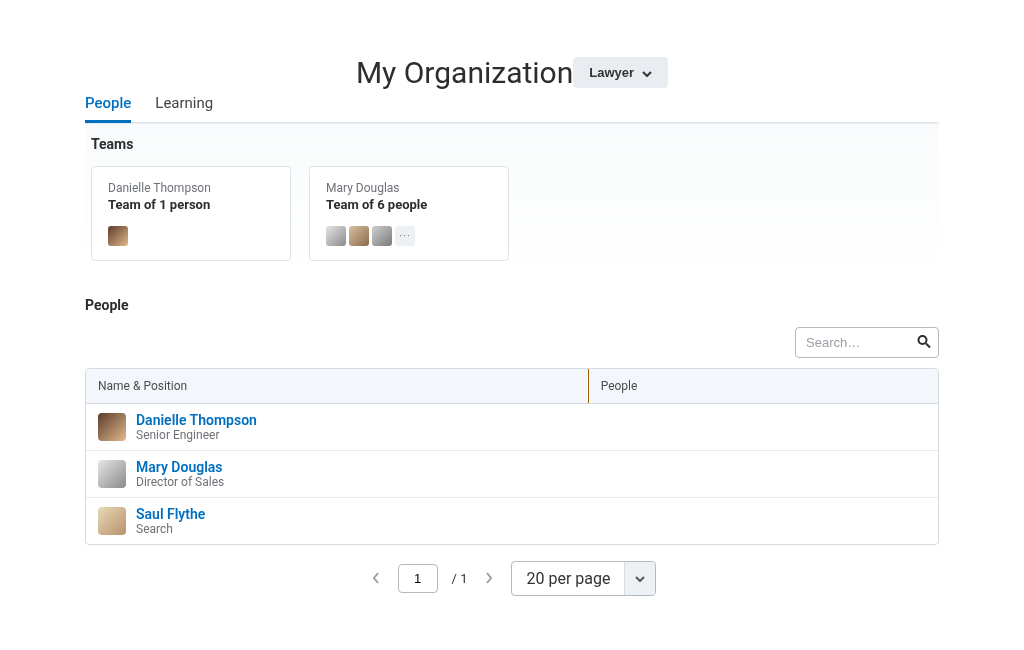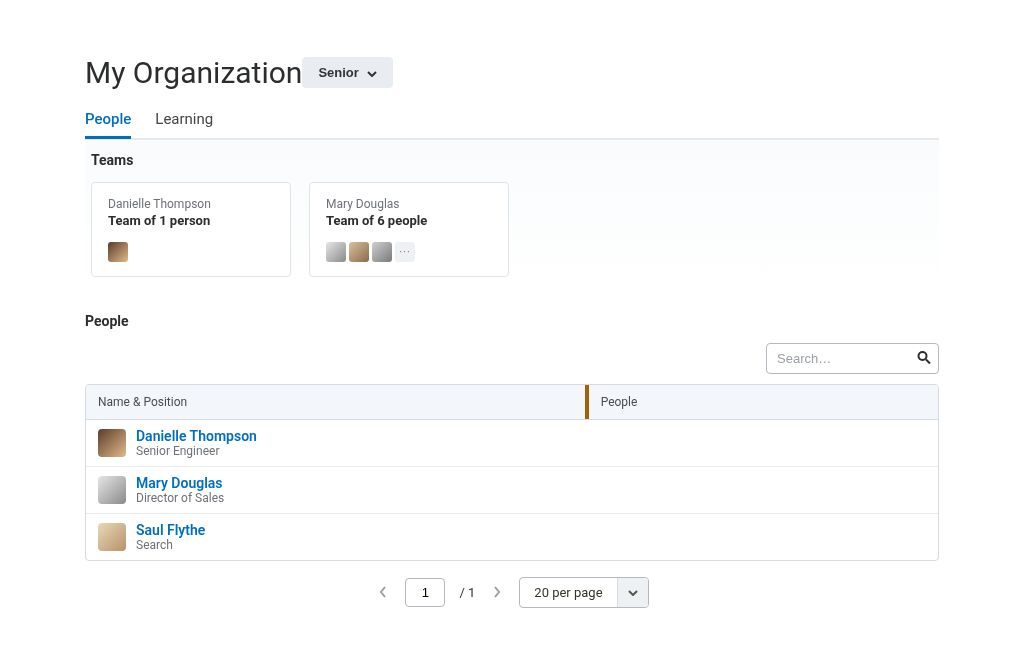--- a/index.html
+++ b/index.html
@@ -7,23 +7,23 @@
     font-family: -apple-system, BlinkMacSystemFont, "Segoe UI", Roboto, Helvetica, Arial, sans-serif;
     background: #ffffff;
     color: #202122;
     width: 1024px;
     height: 650px;
     overflow: hidden;
     padding: 55px 85px 0 85px;
   }
   .header-row {
     display: flex;
-    justify-content: flex-start;
-    align-items: center;
-    margin-bottom: 20px;
+    justify-content: center;
+    align-items: center;
+    margin-bottom: 4px;
   }
   h1 {
     font-size: 30px;
     font-weight: 400;
     color: #2b2d2f;
   }
   .reports-btn {
     background: #e9edf2;
     border: none;
     border-radius: 4px;
@@ -127,21 +127,21 @@
     letter-spacing: 1px;
   }
   .people-section { margin-top: 18px; }
   .search-row {
     display: flex;
     justify-content: flex-end;
     margin-bottom: 10px;
   }
   .search-wrap {
     position: relative;
-    width: 173px;
+    width: 144px;
   }
   .search-input {
     width: 100%;
     border: 1px solid #b3b9c0;
     border-radius: 4px;
     padding: 7px 30px 7px 10px;
     font-size: 13px;
     color: #333;
   }
   .search-input::placeholder { color: #9aa0a6; }
@@ -160,21 +160,21 @@
   .ptable-head {
     display: flex;
     background: #f3f6fa;
     border-bottom: 1px solid #d6dbe1;
   }
   .ptable-head .col {
     padding: 10px 12px;
     font-size: 12px;
     color: #4a4d50;
   }
-  .col-name { flex: 0 0 59%; border-right: 4px solid #a16207; }
+  .col-name { flex: 0 0 59%; border-right: 1px solid #a16207; }
   .col-alerts { flex: 1; }
   .prow {
     display: flex;
     align-items: center;
     padding: 8px 12px;
     border-bottom: 1px solid #e6e9ee;
     cursor: pointer;
   }
   .prow:last-child { border-bottom: none; }
   .prow .avatar { margin-right: 10px; }
@@ -213,39 +213,39 @@
   .pg-total { font-size: 13px; color: #333; }
   .per-page {
     border: 1px solid #b3b9c0;
     border-radius: 4px;
     display: flex;
     align-items: stretch;
     overflow: hidden;
   }
   .per-page-label {
     padding: 7px 14px;
-    font-size: 13px;
+    font-size: 16px;
     color: #333;
   }
   .per-page-arrow {
     background: #eef1f4;
     border-left: 1px solid #d6dbe1;
     padding: 0 10px;
     display: flex;
     align-items: center;
     cursor: pointer;
   }
 </style>
 </head>
 <body>
 
 <div class="header-row">
   <h1>My Organization</h1>
   <button class="reports-btn">
-    <span>Senior</span>
+    <span>Lawyer</span>
     <span class="chev">
       <svg width="10" height="6" viewBox="0 0 10 6">
           <path d="M1 1l4 4 4-4" fill="none" stroke="#333" stroke-width="2"></path>
         </svg>
     </span>
   </button>
 </div>
 
 <div class="tabs">
   <div class="tab active">People</div>

